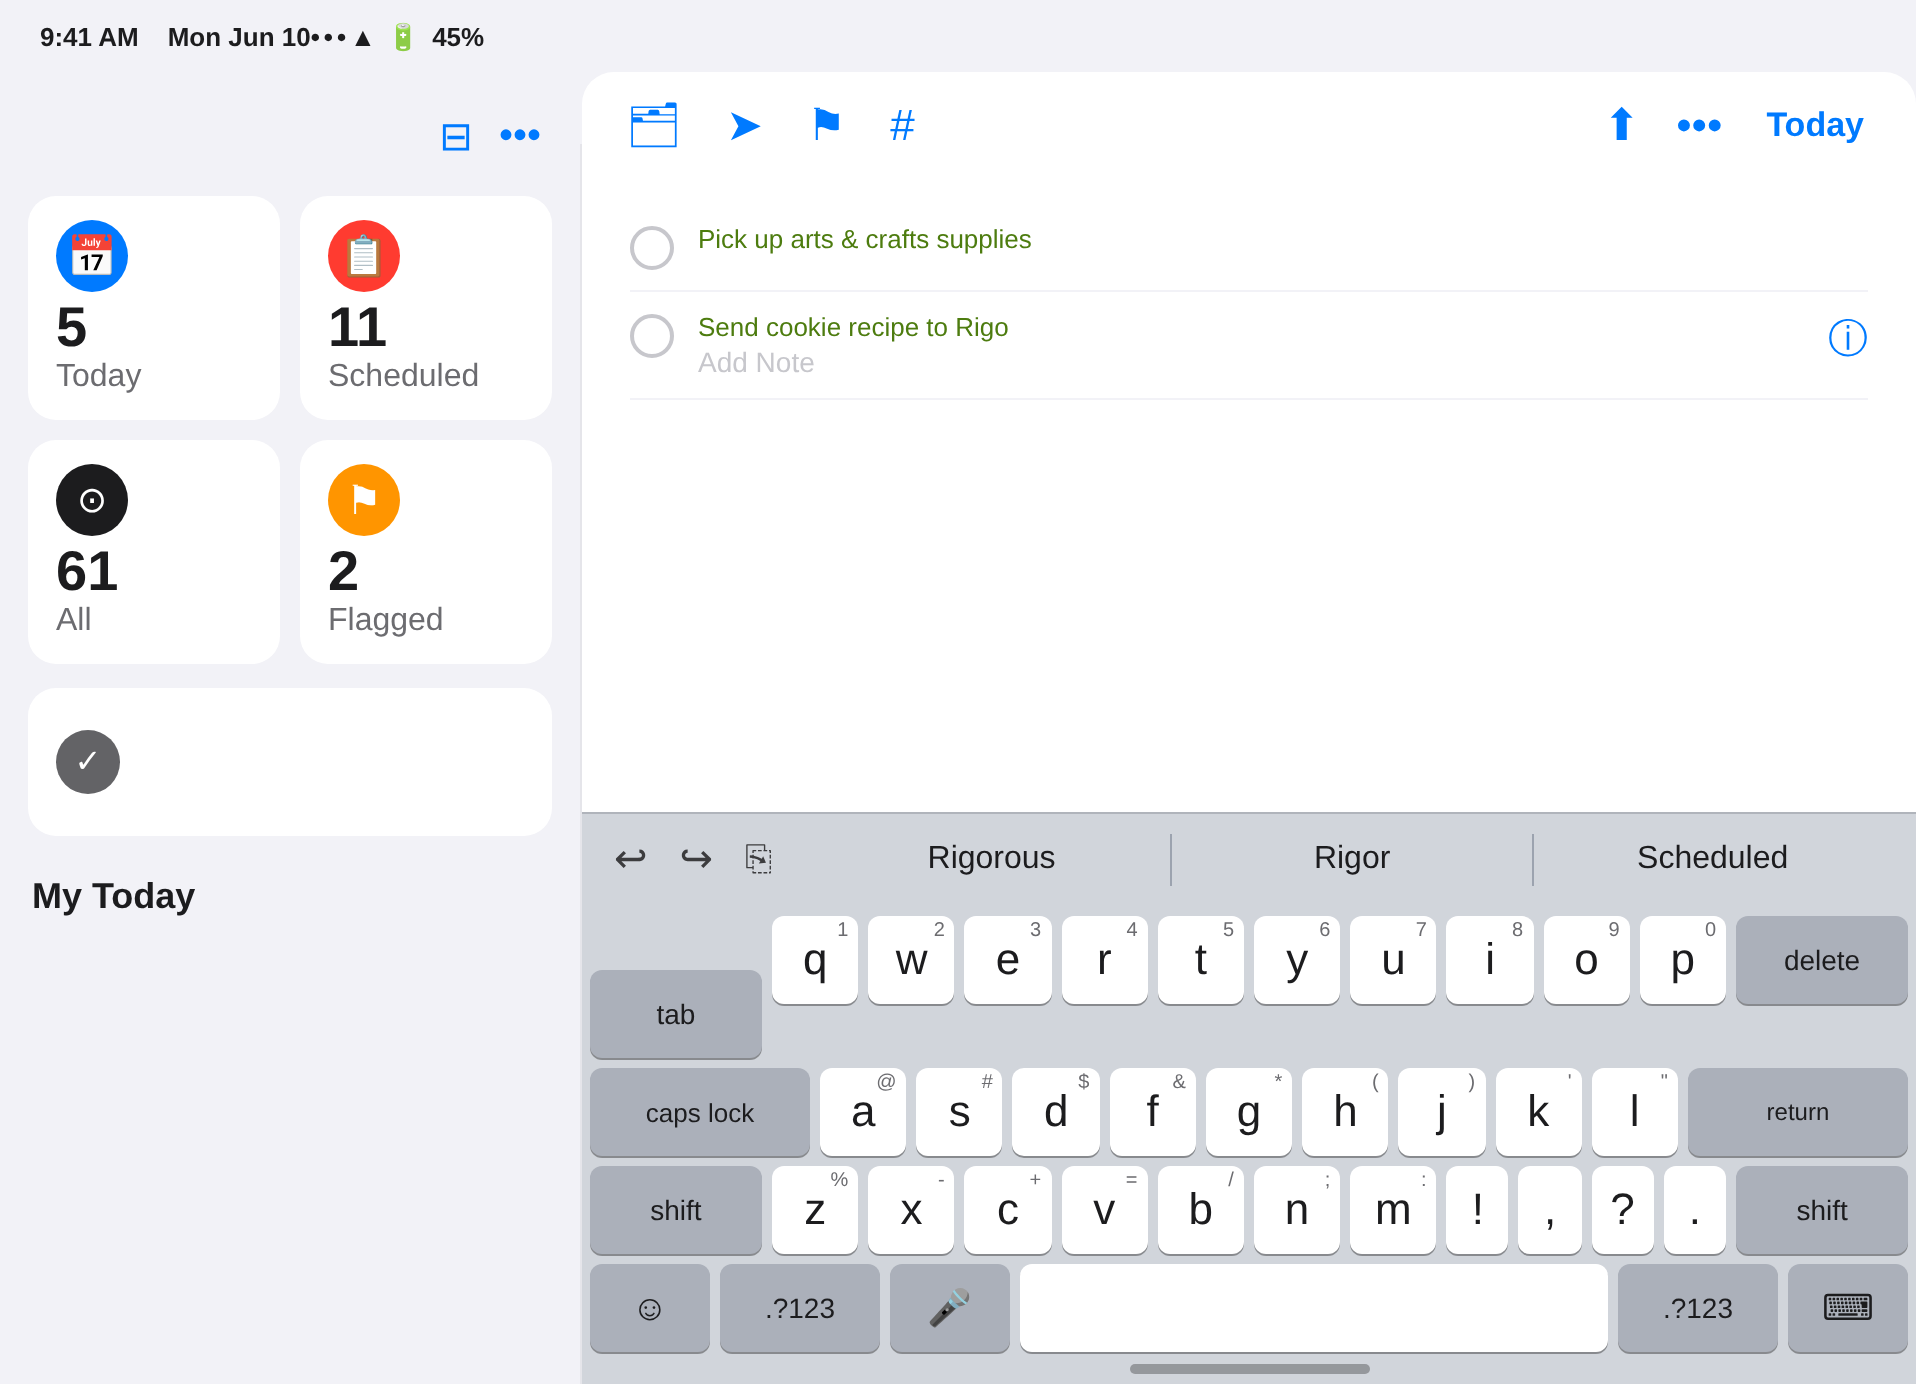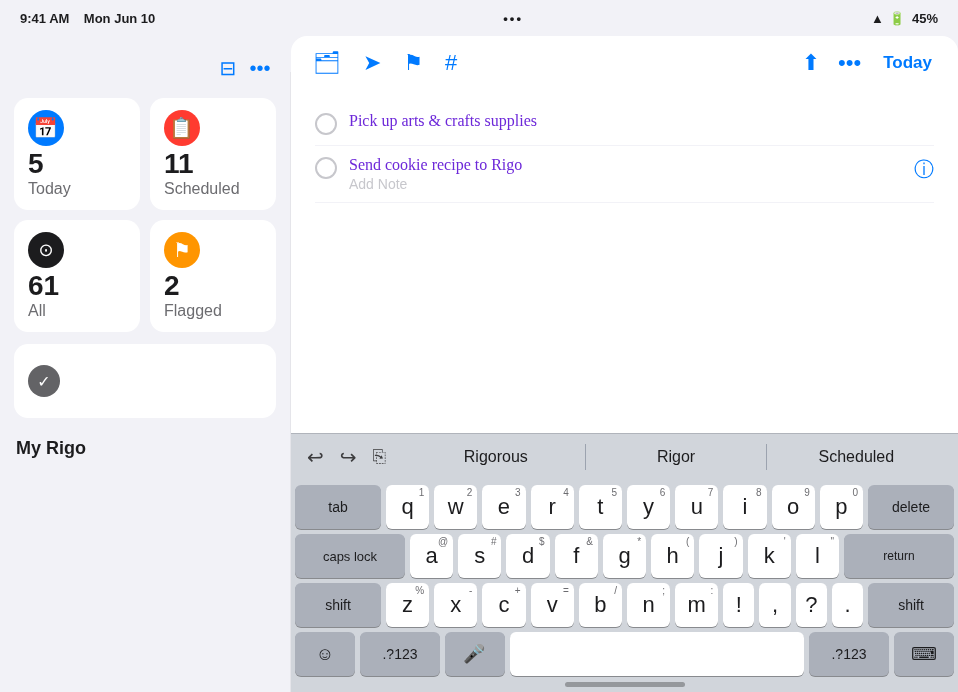--- a/index.html
+++ b/index.html
@@ -13,21 +13,20 @@
     }
 
     
     .status-bar {
       position: absolute;
       top: 0; left: 0; right: 0;
       height: 36px;
       background: #f2f2f7;
       display: flex;
       align-items: center;
-      justify-content: space-between;
       padding: 0 20px;
       font-size: 13px;
       font-weight: 600;
       z-index: 100;
     }
     .status-bar-left { color: #1c1c1e; }
     .status-bar-center { color: #1c1c1e; letter-spacing: 2px; }
     .status-bar-right { display: flex; align-items: center; gap: 6px; color: #1c1c1e; font-size: 13px; }
 
     
@@ -227,24 +226,23 @@
     .reminder-circle {
       width: 22px; height: 22px;
       border-radius: 50%;
       border: 2px solid #c7c7cc;
       flex-shrink: 0;
       margin-top: 1px;
       cursor: pointer;
     }
 
     .reminder-text {
-      font-size: 16px;
-      color: #6d28d9;
+      font-size: 13px;
+      color: #4d7c0f;
       flex: 1;
-      font-family: Liberation Serif, serif;
     }
 
     .reminder-info-btn {
       color: #007aff;
       font-size: 20px;
       cursor: pointer;
       flex-shrink: 0;
     }
 
     .add-note-text {
@@ -351,21 +349,21 @@
       font-weight: 500;
       padding: 0 6px;
     }
 
     .key-space {
       background: white;
       flex: 1;
     }
 
     .key-letter { width: 72px; }
-    .key-tab { min-width: 86px; }
+    .key-tab { min-width: 86px; margin-top: 27px; }
     .key-caps { min-width: 110px; }
     .key-shift { min-width: 86px; }
     .key-shift-r { min-width: 86px; }
     .key-delete { min-width: 86px; }
     .key-return { min-width: 110px; }
     .key-emoji { min-width: 60px; }
     .key-num { min-width: 80px; }
     .key-mic { min-width: 60px; }
     .key-hide { min-width: 60px; }
 
@@ -456,21 +454,21 @@
         </div>
         <div class="smart-list-count">2</div>
         <div class="smart-list-label">Flagged</div>
       </div>
     </div>
 
     <div class="completed-card">
       <div class="completed-icon">✓</div>
     </div>
 
-    <div class="my-lists-header">My Rigo</div>
+    <div class="my-lists-header">My Today</div>
   </div>
 
   <div class="divider"></div>
 
   <div class="main-content">
 
     <div class="toolbar">
       <div class="toolbar-left">
         <button class="toolbar-btn">
           <span>🗂</span>

